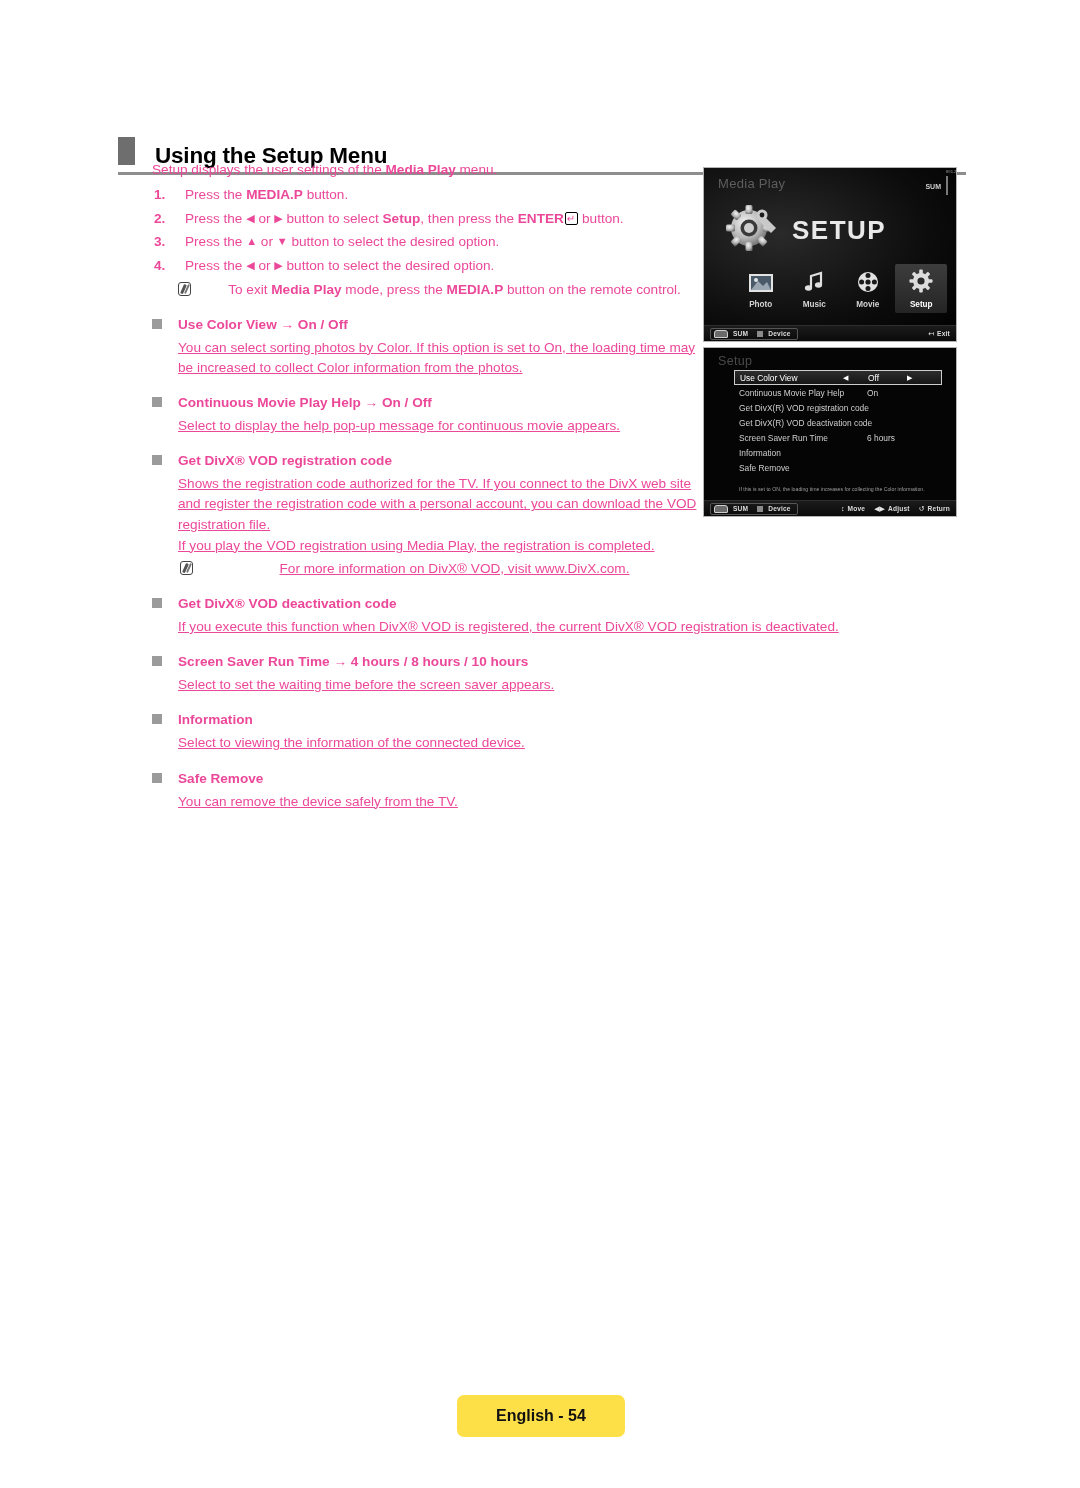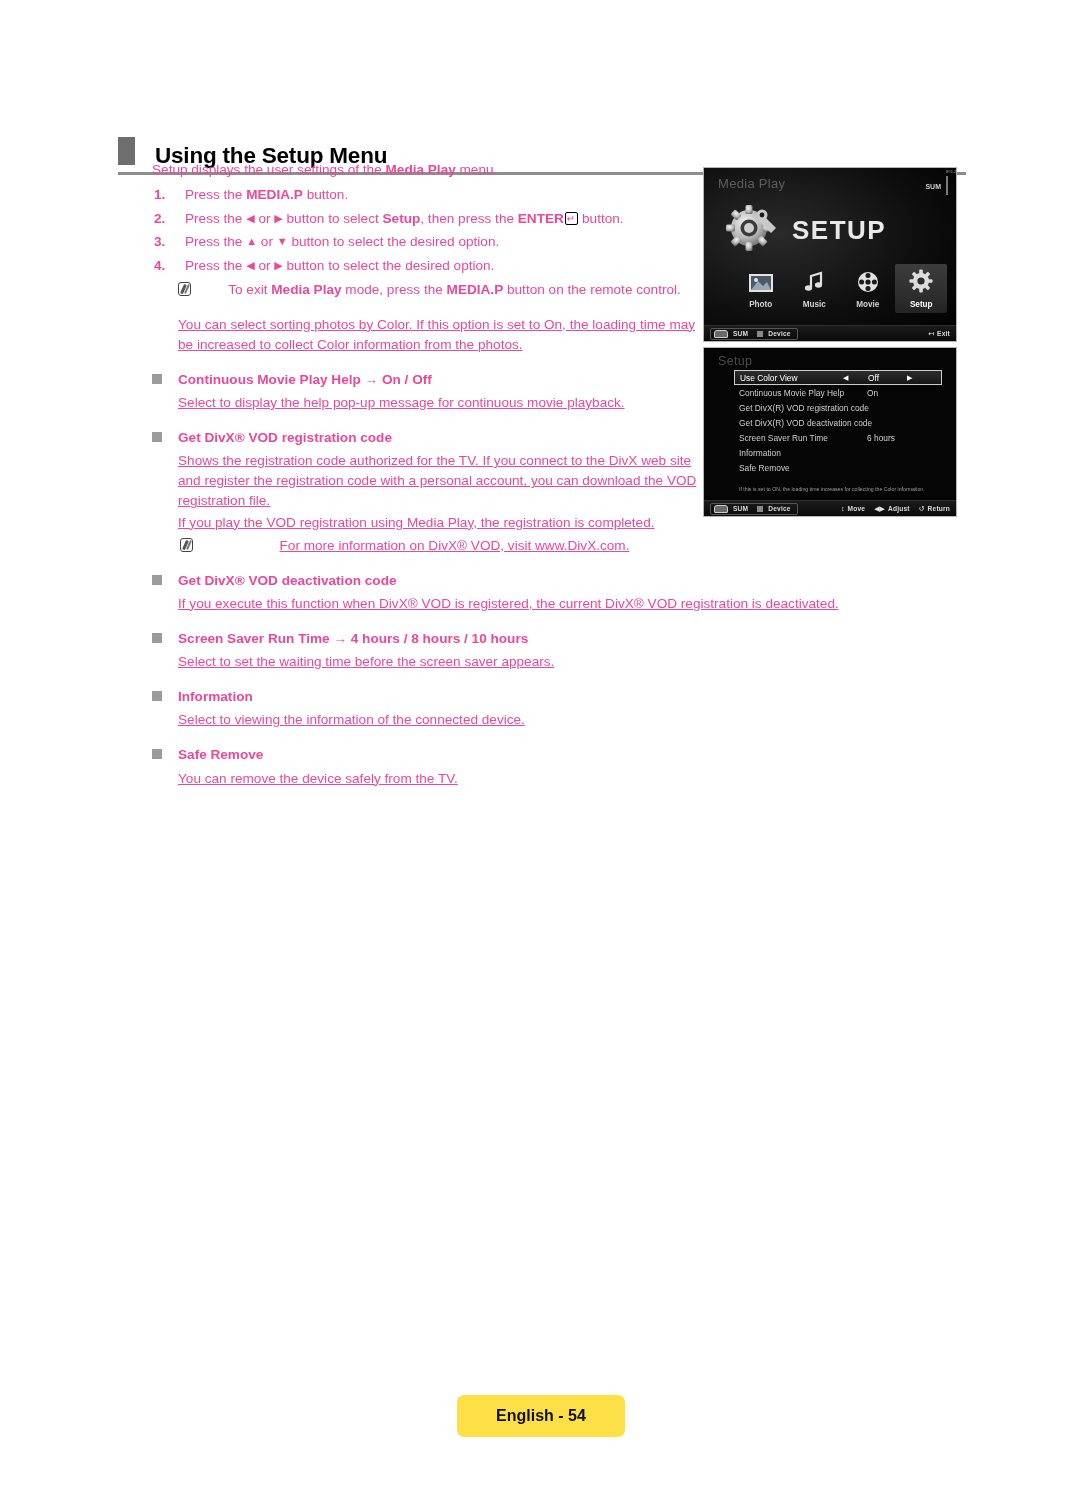--- a/index.html
+++ b/index.html
@@ -425,28 +425,29 @@
       <li><span class="num">4.</span><span>Press the <span class="arrowglyph">◀</span> or <span class="arrowglyph">▶</span> button to select the desired option.</span></li>
     </ol>
 
   <div class="note-line">
     <span class="note-icon"></span>
     <span id="step-note-text">To exit <b>Media Play</b> mode, press the <b>MEDIA.P</b> button on the remote control.</span>
   </div>
 
   <div id="sections-container">
       <div class="section">
+        <div class="section-head"><span class="sq"></span><span>Use Color View → On / Off</span></div>
         <div class="section-body">
           <p>You can select sorting photos by Color. If this option is set to On, the loading time may be increased to collect Color information from the photos.</p>
         </div>
       </div>
       <div class="section">
         <div class="section-head"><span class="sq"></span><span>Continuous Movie Play Help → On / Off</span></div>
         <div class="section-body">
-          <p>Select to display the help pop-up message for continuous movie playback.</p>
+          <p>Select to display the help pop-up message for continuous movie appears.</p>
         </div>
       </div>
       <div class="section">
         <div class="section-head"><span class="sq"></span><span>Get DivX® VOD registration code</span></div>
         <div class="section-body">
           <p>Shows the registration code authorized for the TV. If you connect to the DivX web site and register the registration code with a personal account, you can download the VOD registration file.</p>
           <p>If you play the VOD registration using Media Play, the registration is completed.</p>
           <div class="note-line" style="padding-left: 34px;"><span class="note-icon" style="left: 2px;"></span><span>For more information on DivX® VOD, visit www.DivX.com.</span></div>
         </div>
       </div>

